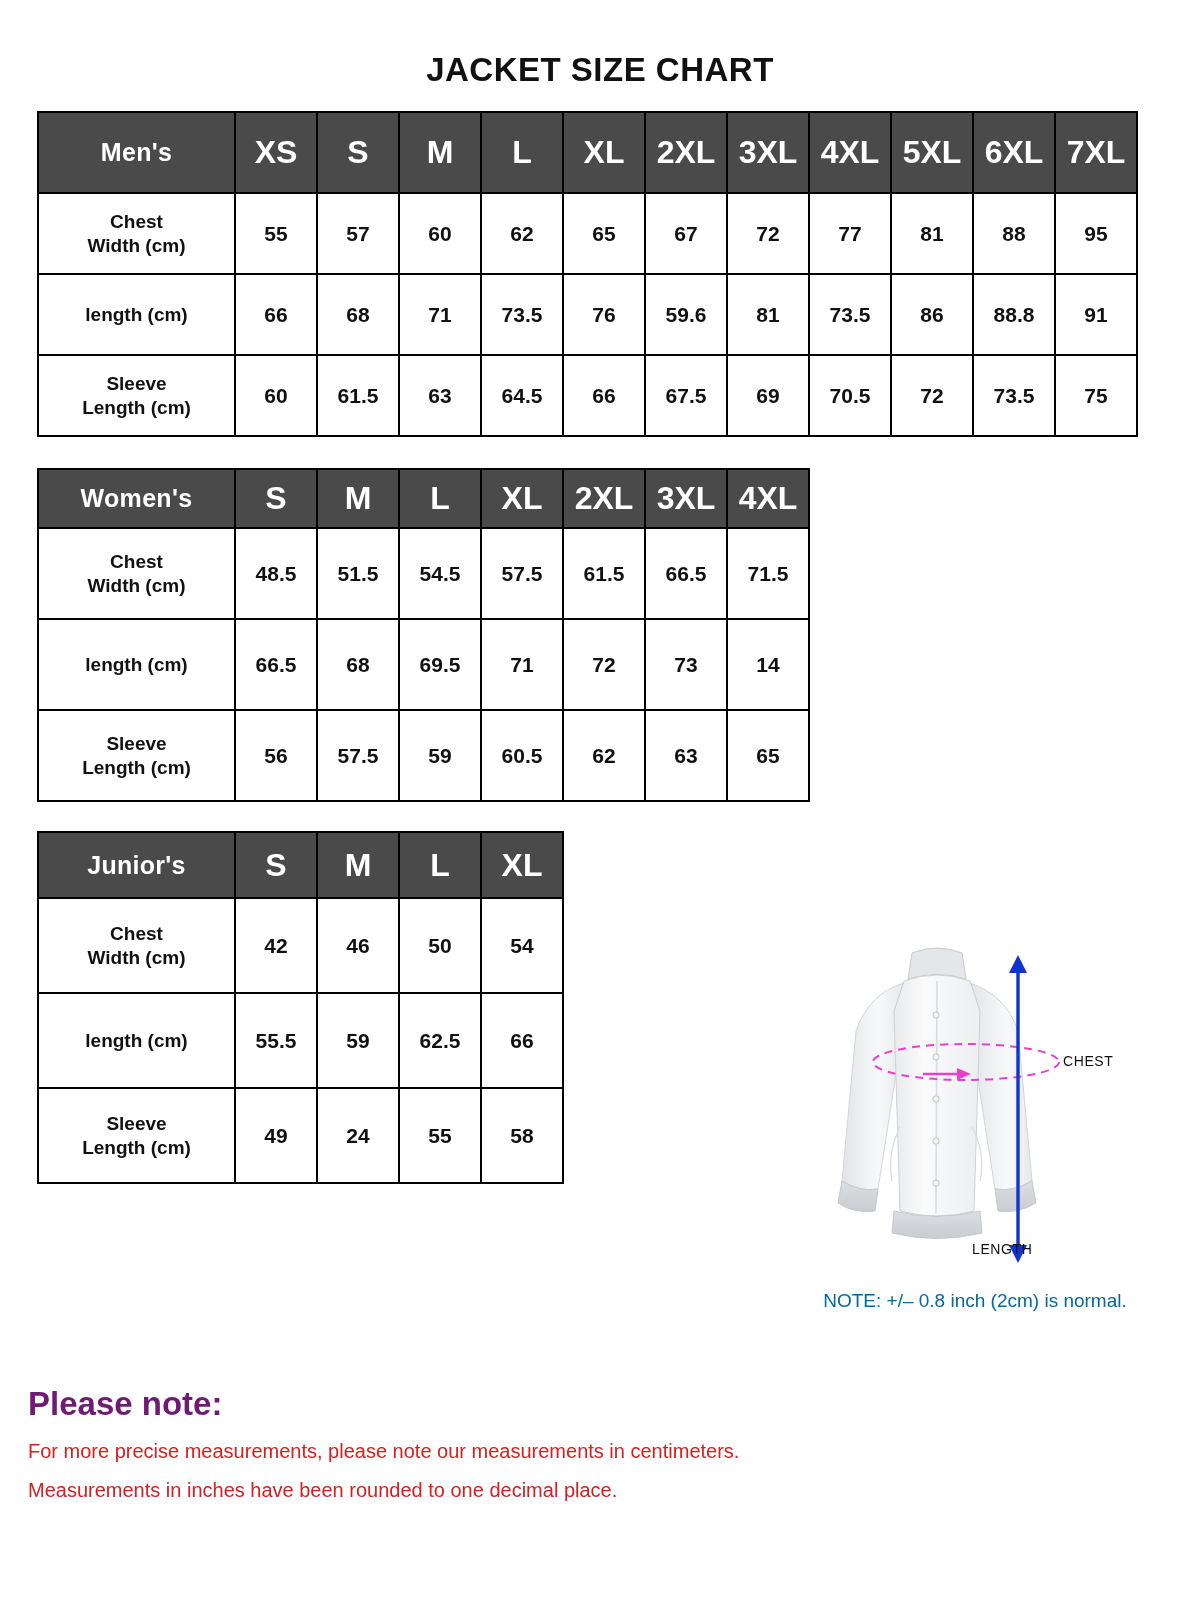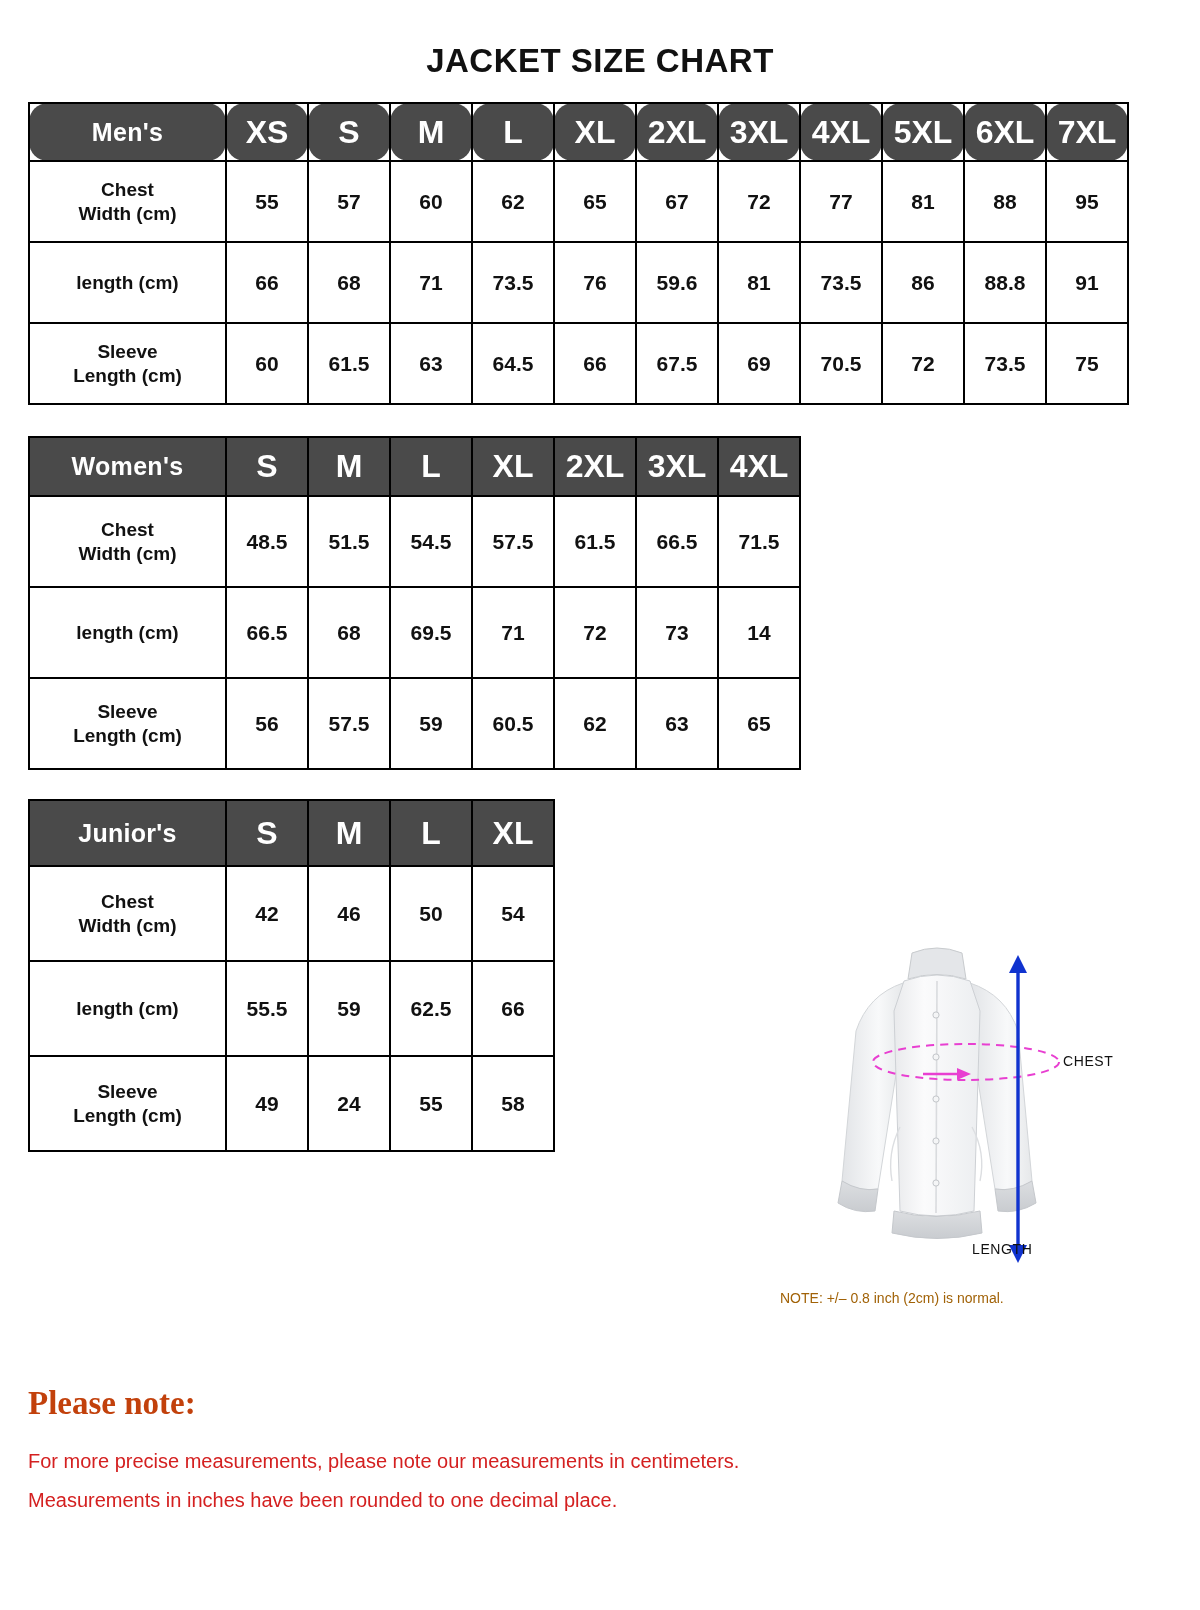--- a/index.html
+++ b/index.html
@@ -13,21 +13,21 @@
     height: 1610px;
     font-family: "Liberation Sans", sans-serif;
     color: #1a1a1a;
     position: relative;
     overflow: hidden;
   }
   .page {
     position: relative;
     width: 1200px;
     height: 1610px;
-    padding: 0;
+    padding: 9px;
   }
   .chart-title {
     text-align: center;
     font-size: 33px;
     font-weight: bold;
     letter-spacing: 0.5px;
     padding-top: 42px;
     color: #111111;
   }
 
@@ -65,21 +65,21 @@
   }
   .size-table tbody td {
     font-size: 21px;
     background: #ffffff;
   }
 
   
   #mens-table { margin-top: 22px; }
   #mens-table .col-label { width: 197px; }
   #mens-table .col-size  { width: 82px;  }
-  #mens-table thead th { height: 58px; border-radius: 19px; }
+  #mens-table thead th { height: 81px; }
   #mens-table tbody tr { height: 81px; }
 
   
   #womens-table { margin-top: 31px; }
   #womens-table .col-label { width: 197px; }
   #womens-table .col-size  { width: 82px; }
   #womens-table thead th { height: 59px; }
   #womens-table tbody tr { height: 91px; }
 
   
@@ -102,46 +102,45 @@
     left: 10px;
     top: 10px;
     width: 275px;
     height: 315px;
   }
   .note-line {
     position: absolute;
     left: -10px;
     top: 355px;
     width: 390px;
-    text-align: left;
-    font-size: 14px;
-    color: #a16207;
+    text-align: center;
+    font-size: 19px;
+    color: #0369a1;
   }
   .axis-label {
     position: absolute;
     font-size: 14px;
     letter-spacing: 0.6px;
     color: #111111;
   }
   .label-chest { left: 273px; top: 118px; }
   .label-length { left: 182px; top: 306px; }
 
   
   .please-note-wrap {
     position: absolute;
     left: 28px;
     top: 1385px;
     width: 1000px;
   }
   .please-note-title {
-    color: #c2410c;
+    color: #701a75;
     font-size: 33px;
     font-weight: bold;
-    margin-bottom: 20px;
-    font-family: Liberation Serif, serif;
+    margin-bottom: 9px;
   }
   .please-note-line {
     color: #d42020;
     font-size: 20px;
     line-height: 1.95;
   }
 </style>
 </head>
 <body>
 

